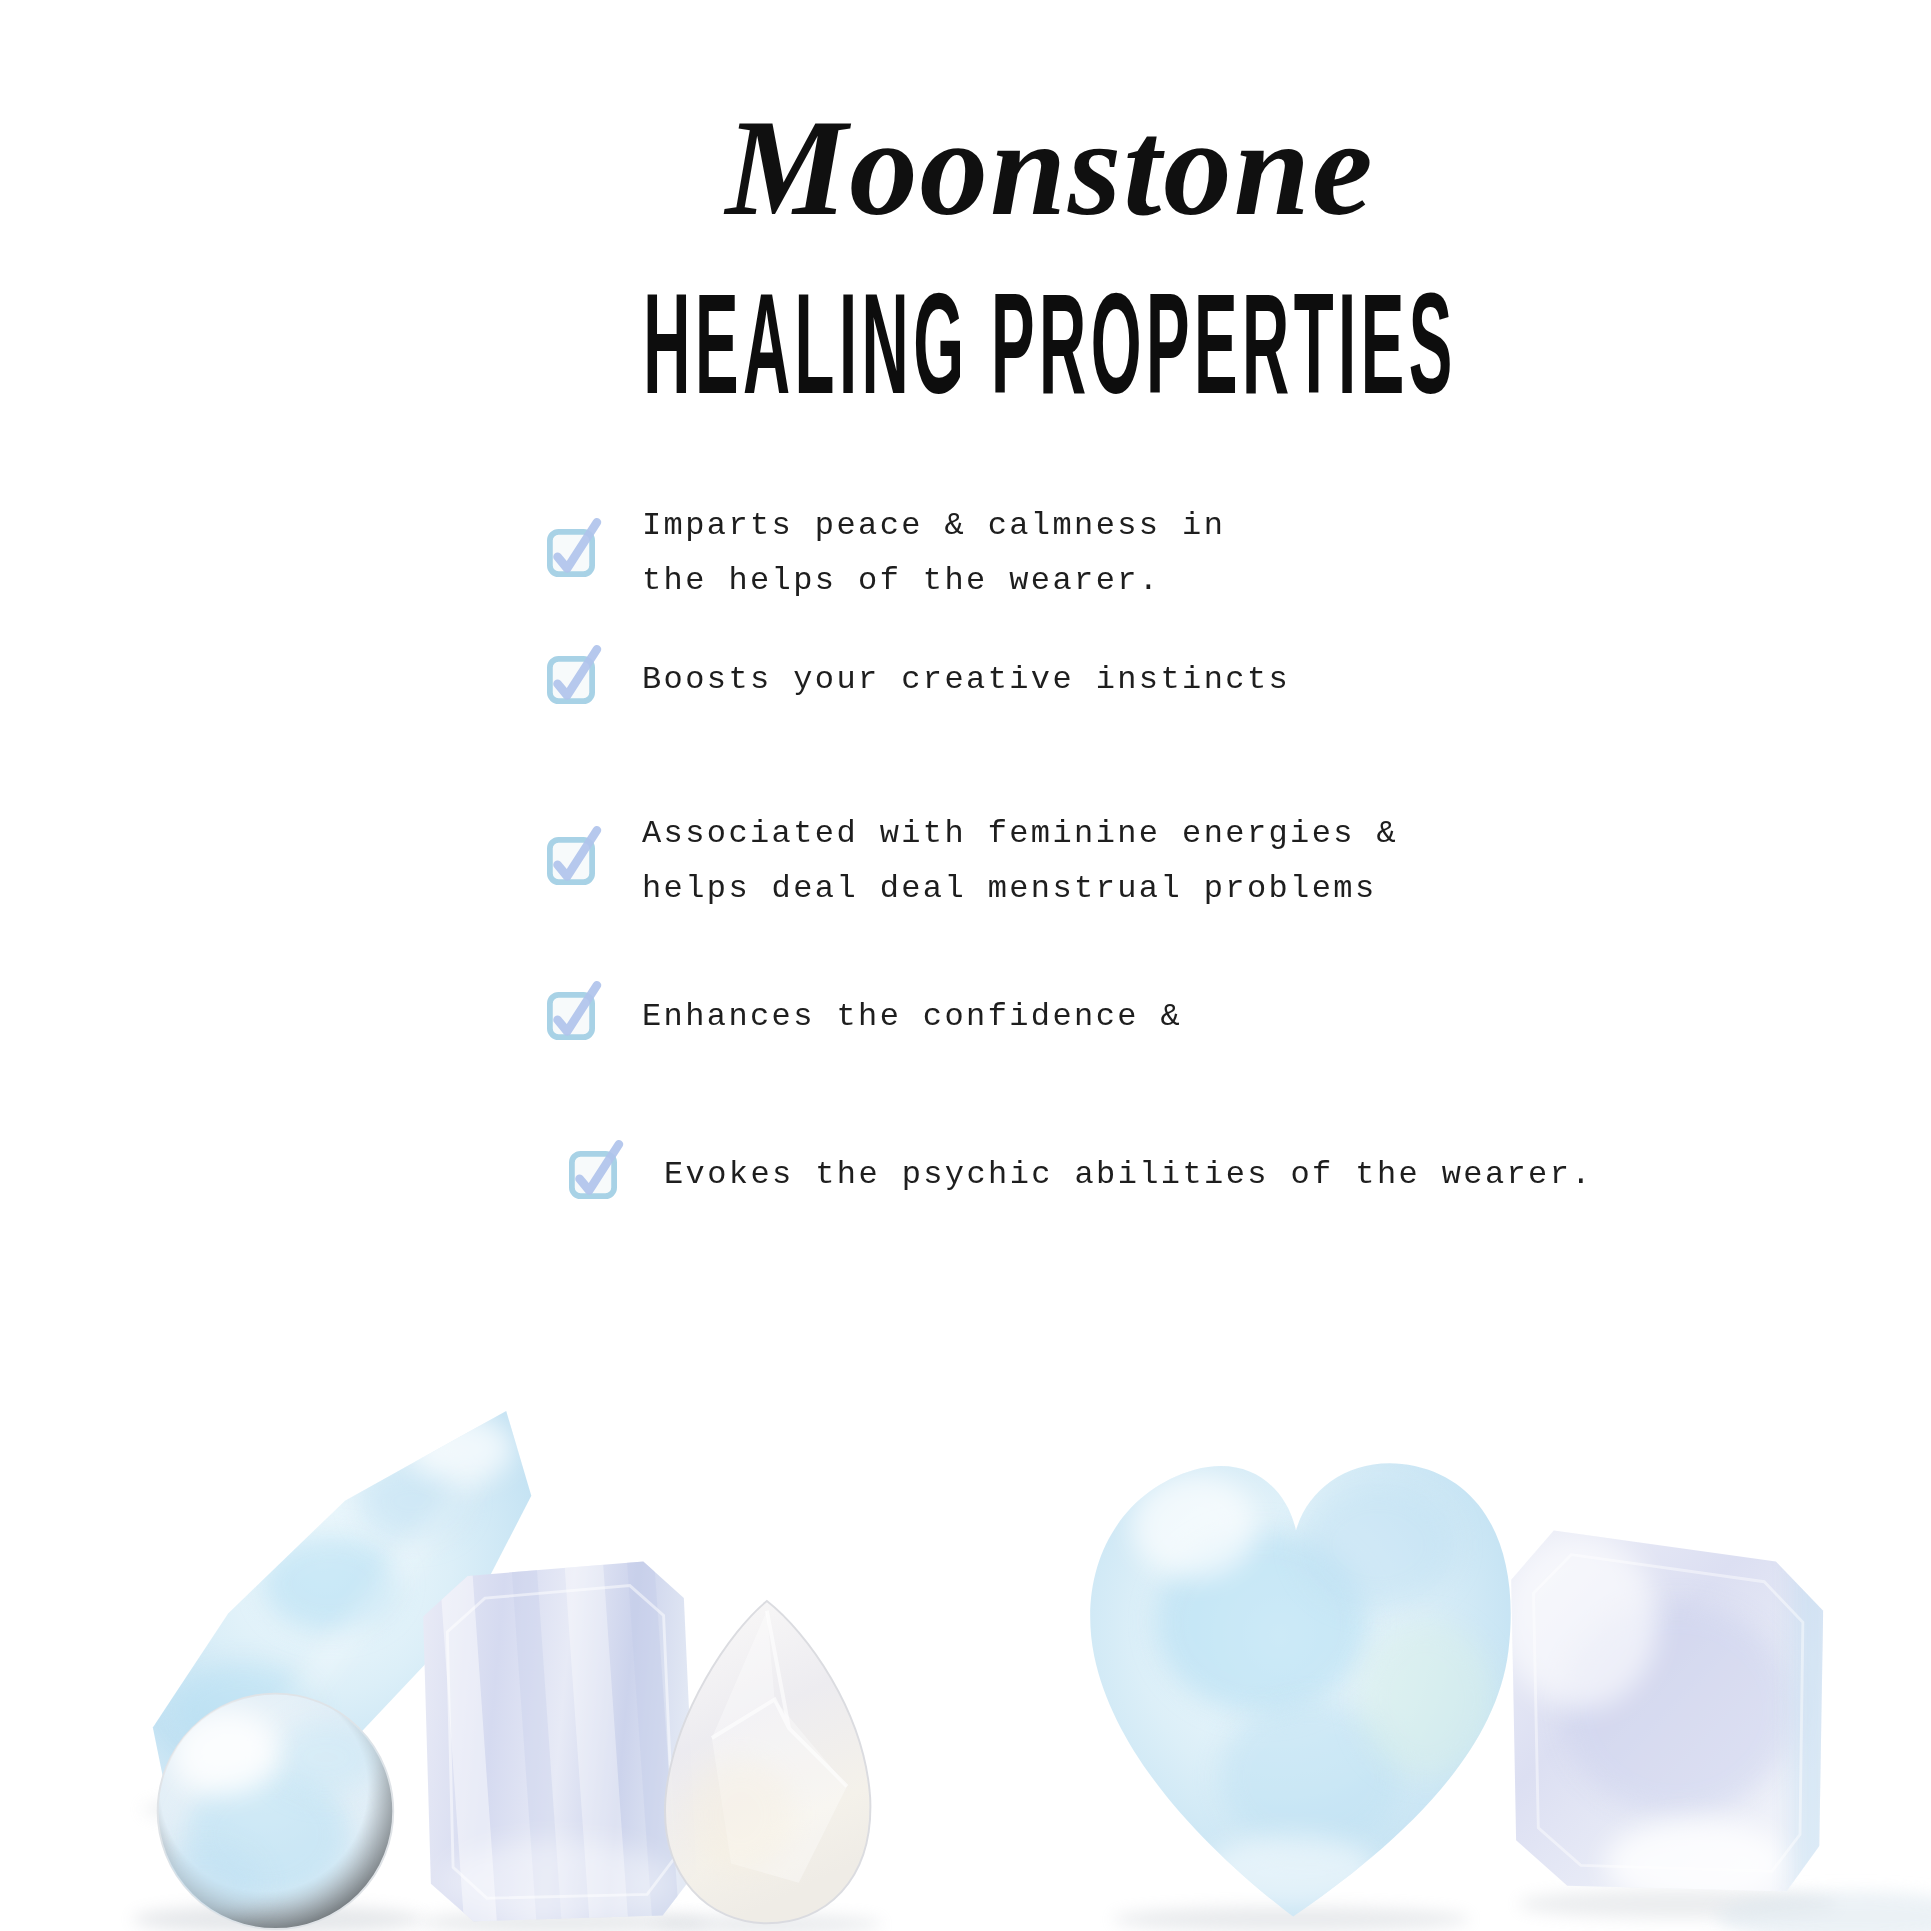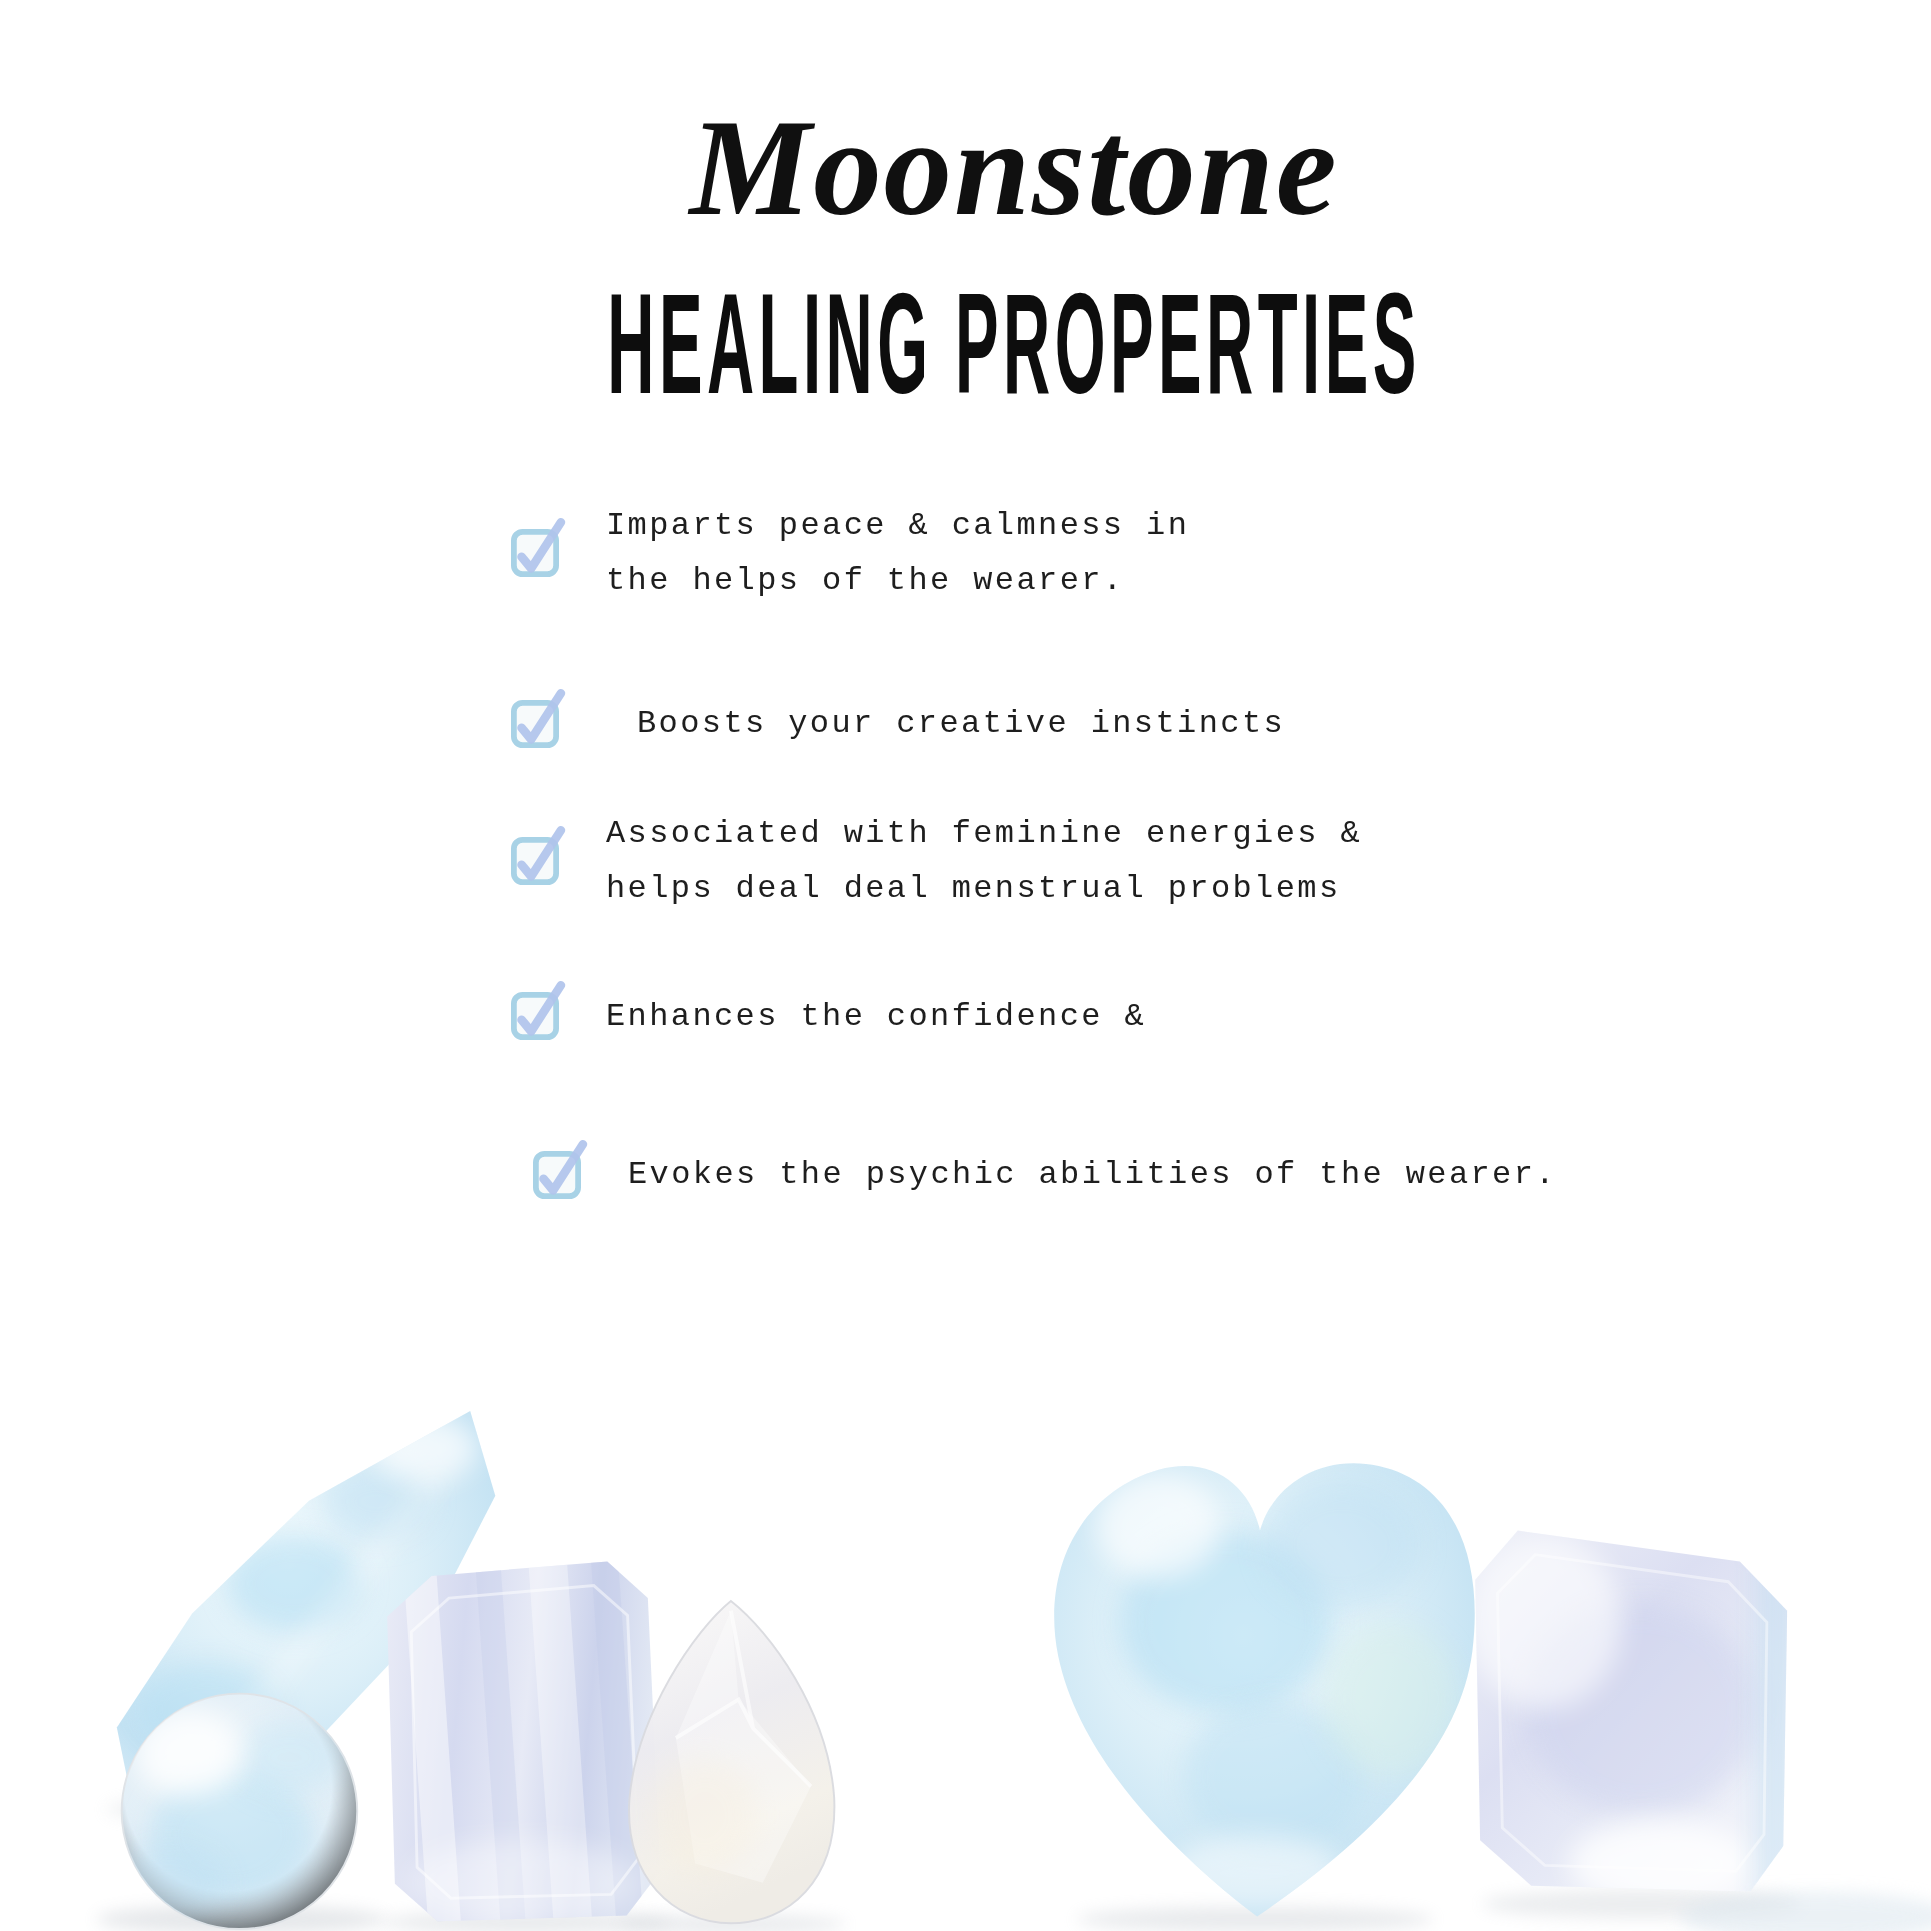--- a/index.html
+++ b/index.html
@@ -3,21 +3,21 @@
 <meta charset="utf-8">
 <style>
   html,body{margin:0;padding:0;}
   body{
     width:1931px;height:1931px;
     background:#ffffff;
     position:relative;
     overflow:hidden;
     font-family:"Liberation Serif", serif;
   }
-  .poster{position:absolute;inset:0;}
+  .poster{position:absolute;inset:0;margin-left:36px;}
 
   
   .title{
     position:absolute;
     left:1014px;top:100px;
     transform:translateX(-50%);
     font-family:"Liberation Serif", serif;
     font-style:italic;
     font-weight:700;
     font-size:137px;
@@ -55,21 +55,21 @@
   }
   .check-text{
     font-family:Liberation Mono, monospace;
     font-size:32px;
     line-height:55px;
     letter-spacing:2.4px;
     color:#1e1e1e;
     white-space:nowrap;
   }
   .row-1{top:498px;height:110px;}
-  .row-2{top:696px;height:55px;gap:31px;}
+  .row-2{top:652px;height:55px;}
   .row-3{top:806px;height:110px;}
   .row-4{top:961px;height:110px;}
   .row-5{top:1147px;height:55px;padding-left:22px;}
 
   
   .gems{
     position:absolute;
     left:0;top:1381px;
     width:1931px;height:550px;
   }

